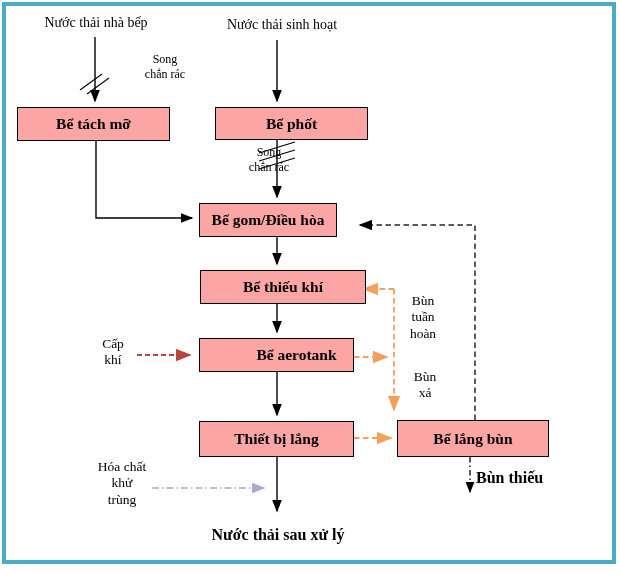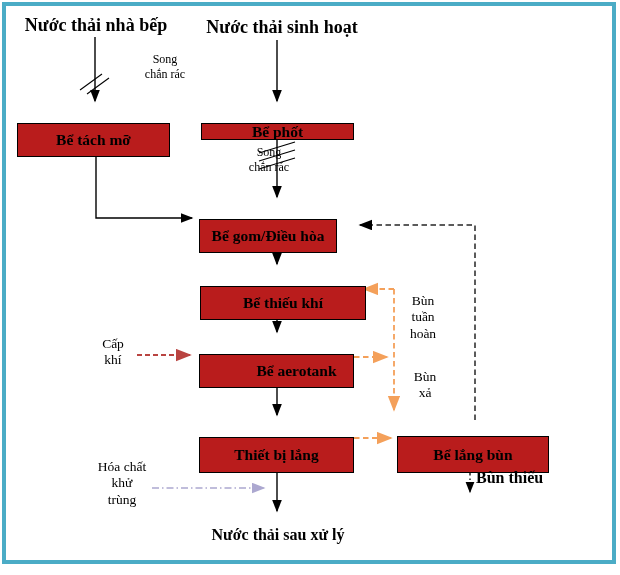--- a/index.html
+++ b/index.html
@@ -19,35 +19,34 @@
     border: 4px solid #4BACC6;
   }
   .layer {
     position: absolute; left: 0; top: 0;
     width: 620px; height: 575px;
   }
   .tank {
     position: absolute;
     box-sizing: border-box;
     border: 1.6px solid #000;
-    background: #b91c1c;
+    background: #fca5a5;
     display: flex;
     align-items: center;
     justify-content: center;
     font-weight: bold;
     font-size: 15.5px;
     line-height: 1.1;
-    margin-top: 16px;
   }
   .lbl {
     position: absolute;
     text-align: center;
     white-space: pre-line;
   }
-  .src { font-weight: bold; font-size: 18px; }
+  .src { font-weight: normal; font-size: 14px; }
   .out { font-weight: bold; font-size: 16px; }
   .sm  { font-size: 12px;    line-height: 1.25; margin-left: 36px; }
   .md  { font-size: 13.5px; line-height: 1.22; }
   .left-align { text-align: left; }
 </style>
 </head>
 <body>
 
 <div class="frame" style="border-color: rgb(75, 172, 198);"></div>
 
@@ -98,21 +97,21 @@
   </g>
 
   <path d="M137,355 H190" fill="none" stroke-width="1.8" stroke-dasharray="5,3" marker-end="url(#mRed)" style="stroke: rgb(185, 68, 65);"></path>
 
   <path d="M152,488 H264" fill="none" stroke-width="1.5" stroke-dasharray="7,3,1.5,3" marker-end="url(#mLav)" style="stroke: rgb(172, 168, 208);"></path>
 
   <path d="M470,457 V492" fill="none" stroke="#000" stroke-width="1.3" stroke-dasharray="5.5,3,1.5,3" marker-end="url(#mBlack)"></path>
 </svg>
 
 <div class="tank" style="left:17px;  top:107px; width:153px; height:34px;">Bể tách mỡ</div>
-<div class="tank" style="left:201px; top:107px; width:153px; height:17px;">Bể phốt</div>
+<div class="tank" style="left:215px; top:107px; width:153px; height:33px;">Bể phốt</div>
 <div class="tank" style="left:199px; top:203px; width:138px; height:34px;">Bể gom/Điều hòa</div>
 <div class="tank" style="left:200px; top:270px; width:166px; height:34px;">Bể thiếu khí</div>
 <div class="tank" style="left:199px; top:338px; width:155px; height:34px;padding-left:40px;">Bể aerotank</div>
 <div class="tank" style="left:199px; top:421px; width:155px; height:36px;">Thiết bị lắng</div>
 <div class="tank" style="left:397px; top:420px; width:152px; height:37px;">Bể lắng bùn</div>
 
 <div class="lbl src" style="left:12px; top:15px; width:168px;">Nước thải nhà bếp</div>
 <div class="lbl src" style="left:202px; top:17px; width:160px;">Nước thải sinh hoạt</div>
 
 <div class="lbl sm" style="left:106px; top:52px; width:46px;">Song

